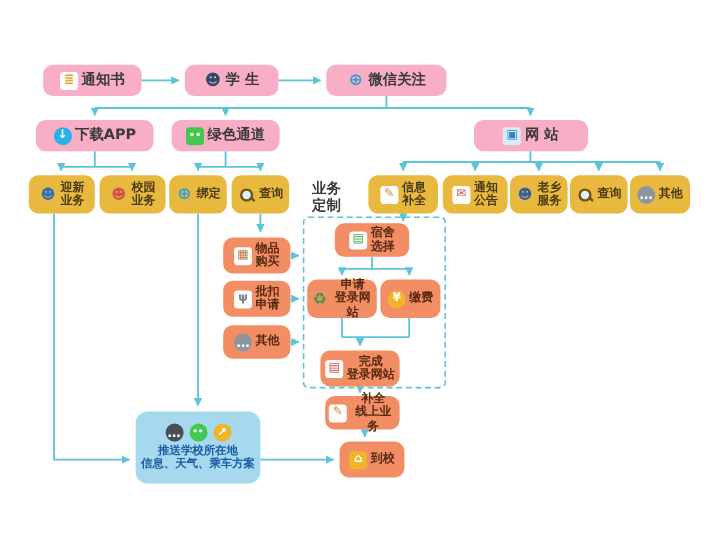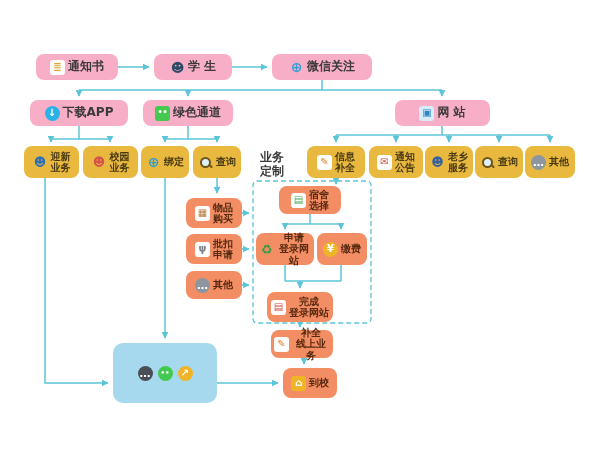--- a/index.html
+++ b/index.html
@@ -237,14 +237,18 @@
       <div class="lines">
         <div>到校</div>
       </div>
     </div>
     <div class="node blue" style="left: 113px; top: 343px; width: 104px; height: 60px;">
       <div class="iconrow">
         <span class="ic round" style="background: rgb(74, 79, 85); color: rgb(255, 255, 255); font-size: 11px;">…</span>
         <span class="ic round" style="background: rgb(67, 201, 79); color: rgb(255, 255, 255); font-size: 7px;">••</span>
         <span class="ic round" style="background: rgb(240, 180, 41); color: rgb(255, 255, 255);">↗</span>
       </div>
+      <div class="lines">
+        <div>推送学校所在地</div>
+        <div>信息、天气、乘车方案</div>
+      </div>
     </div>
   </div>
 
 </body></html>

